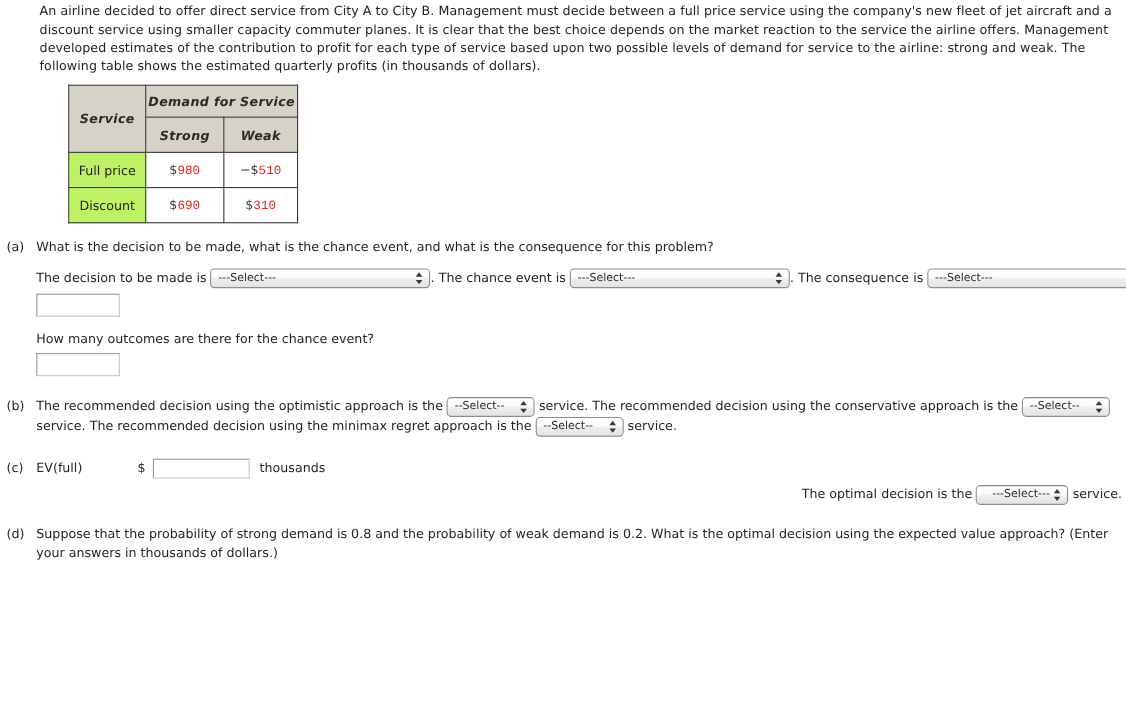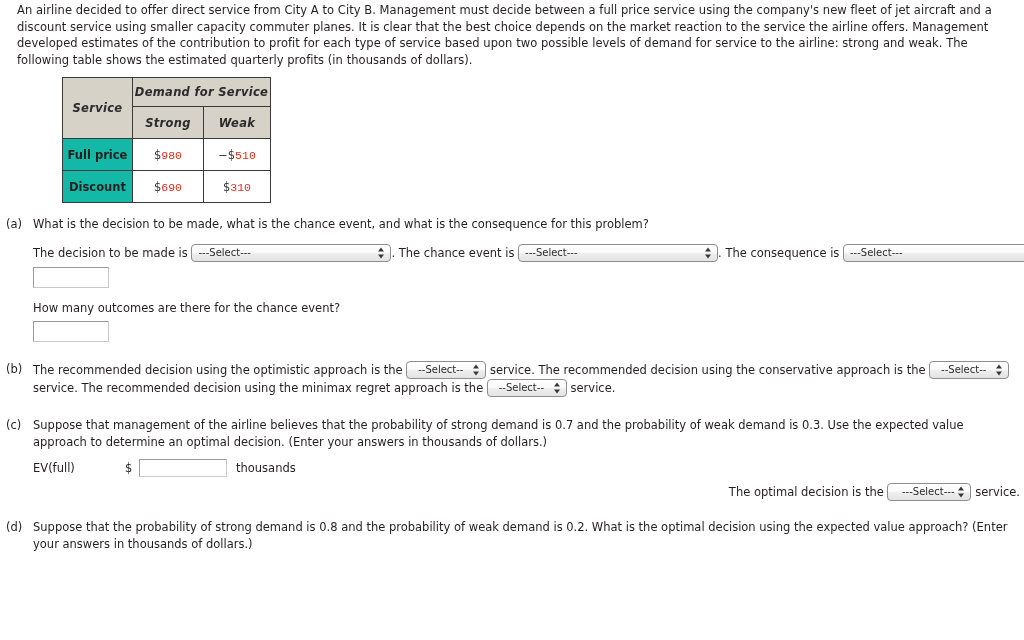--- a/index.html
+++ b/index.html
@@ -15,20 +15,21 @@
     color: #231f20;
     overflow: hidden;
     position: relative;
   }
 
   .intro {
     padding: 2px 4px 0 17px;
     line-height: 16.5px;
     font-size: 11.5px;
     letter-spacing: 0.05px;
+    margin-left: 19px;
   }
 
   
   .table-wrap {
     padding-left: 62px;
     padding-top: 9px;
   }
   table.payoff {
     border-collapse: collapse;
     font-size: 11.5px;
@@ -44,21 +45,21 @@
     background: #d6d2c8;
     font-weight: bold;
     color: #2b2b2b;
     letter-spacing: 0.3px;
     font-style: italic;
   }
   .th-service   { width: 69px;  height: 60px; }
   .th-demand    { height: 28px; }
   .th-strong    { width: 70px;  height: 30px; }
   .th-weak      { width: 66px;  height: 30px; }
-  .cell-label   { height: 31px; font-weight: bold; color: #231f20; background: #14b8a6; }
+  .cell-label   { height: 31px; font-weight: normal; color: #231f20; background: #bef264; }
   .cell-val     { height: 31px; background: #fff; color: #3a3a3a; white-space: nowrap; }
   .num { color: #e02b20; font-family: Liberation Mono, monospace; }
 
   
   .q {
     position: relative;
     padding-left: 33px;
     padding-right: 4px;
     line-height: 16.5px;
   }
@@ -139,21 +140,21 @@
   }
   .sel .arrows i.up {
     top: 1px;
     border-bottom: 4px solid #383838;
   }
   .sel .arrows i.dn {
     bottom: 1px;
     border-top: 4px solid #383838;
   }
   .sel-wide  { width: 200px; }
-  .sel-narrow{ width: 80px; padding-right: 17px; text-align: center; }
+  .sel-narrow{ width: 80px; padding-right: 17px; }
   .sel-mid   { width: 84px; padding-right: 16px; }
 
   .row-ev {
     margin-top: 5px;
     white-space: nowrap;
   }
   .ev-name {
     display: inline-block;
     width: 92px;
   }
@@ -239,21 +240,20 @@
     <span class="sel sel-narrow"><span>--Select--</span><span class="arrows">
           <i class="up"></i>
           <i class="dn"></i>
         </span></span>
     <span>service.</span>
   </div>
 </div>
 
 <div class="q" style="margin-top:20px;">
   <span class="q-letter">(c)</span>
-  <div class="q-prompt">Suppose that management of the airline believes that the probability of strong demand is 0.7 and the probability of weak demand is 0.3. Use the expected value approach to determine an optimal decision. (Enter your answers in thousands of dollars.)</div>
 
   <div class="row-ev" style="margin-top:9px;">
     <span class="ev-name">EV(full)</span><span class="ev-dollar">$</span><span class="txt txt-ev"></span><span class="ev-unit">thousands</span>
   </div>
   <div class="row-ev" style="margin-top:6px;text-align:right;">
     <span>The optimal decision is the</span>
     <span class="sel sel-mid"><span>---Select---</span><span class="arrows">
           <i class="up"></i>
           <i class="dn"></i>
         </span></span>

